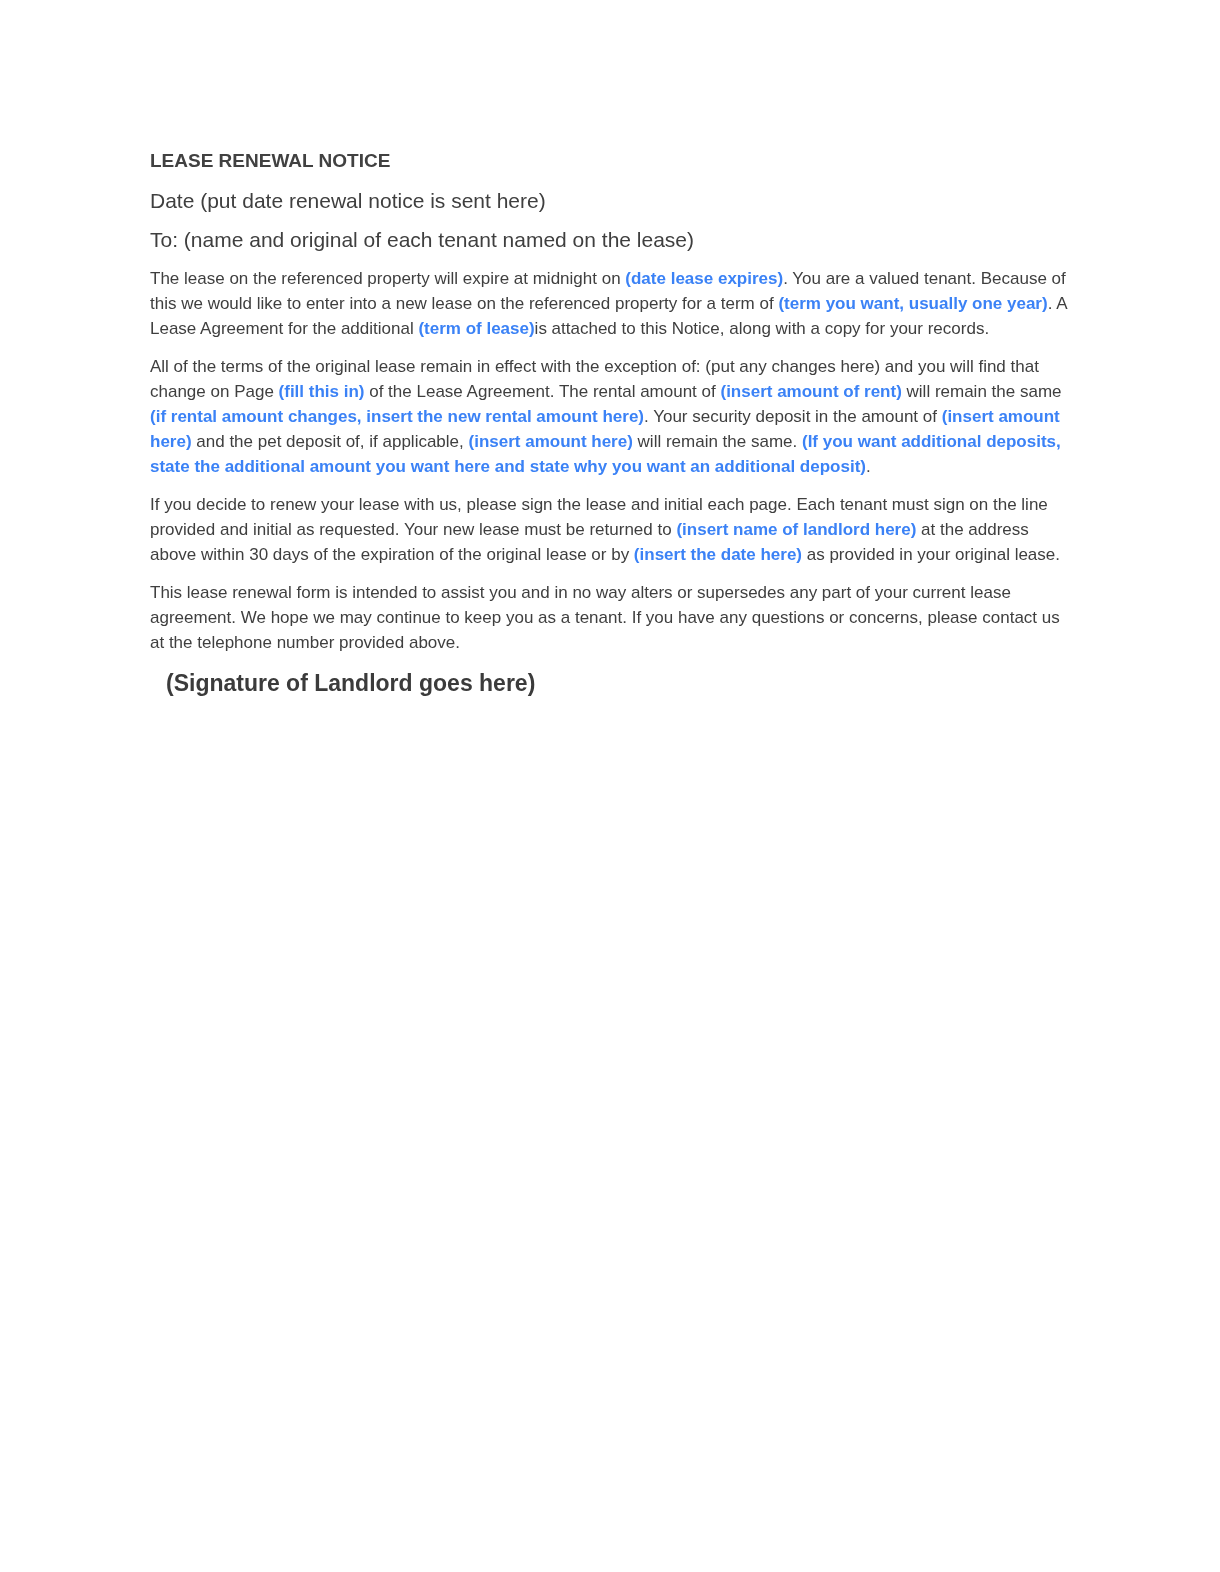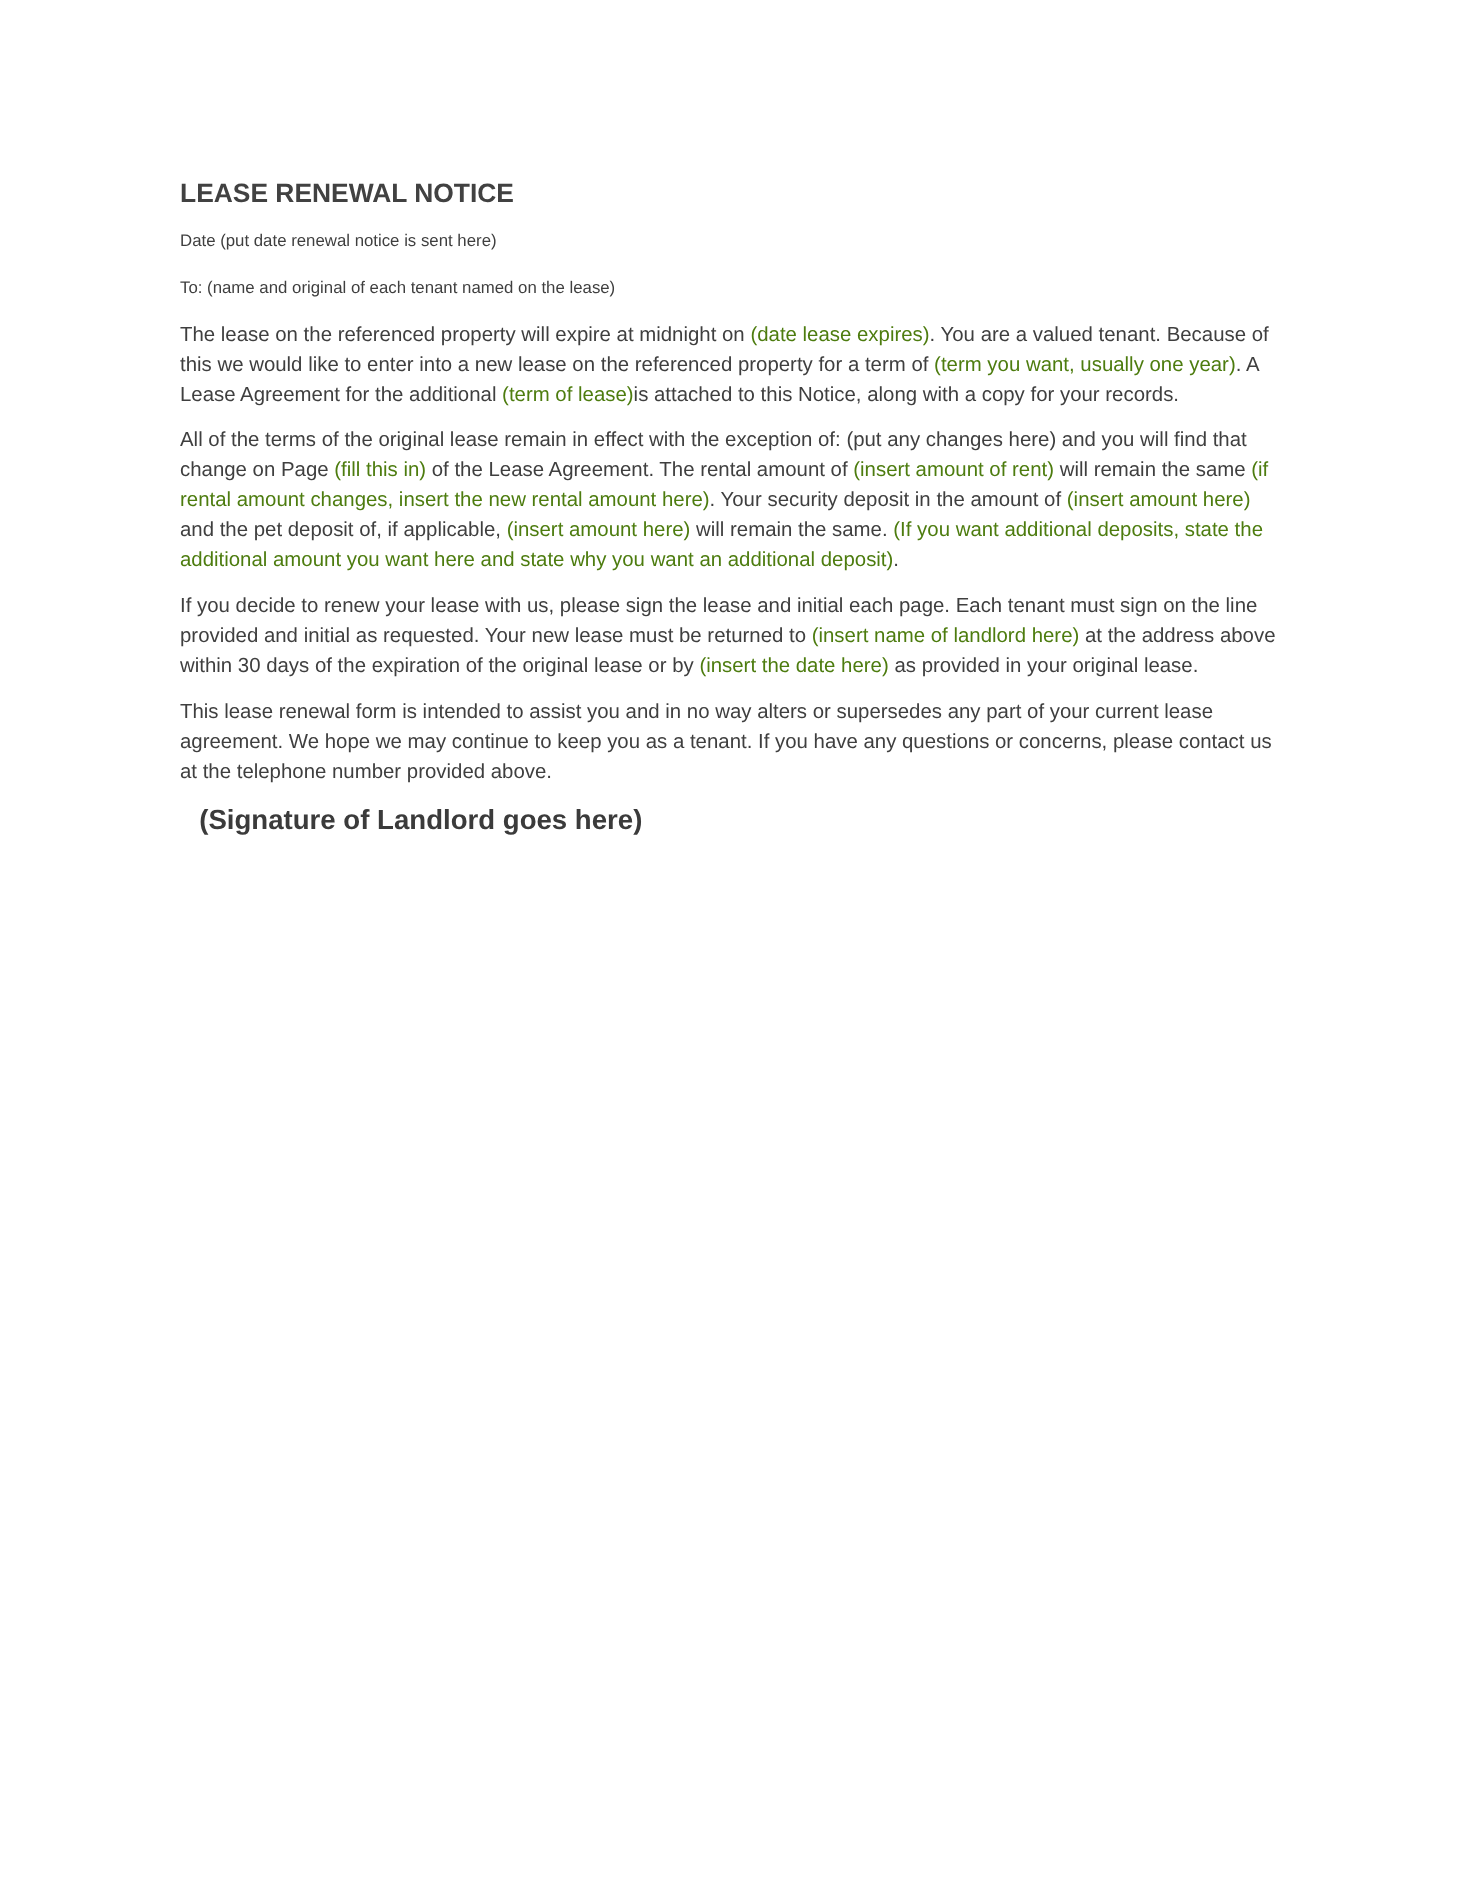--- a/index.html
+++ b/index.html
@@ -12,40 +12,40 @@
     width: 1220px;
     height: 1572px;
     box-sizing: border-box;
     background: #ffffff;
     padding: 148px 150px 0 150px;
     font-family: "Liberation Sans", "DejaVu Sans", sans-serif;
     color: #3f3f3f;
     overflow: hidden;
   }
   .doc-title {
-    font-size: 22px;
+    font-size: 19px;
     font-weight: bold;
     line-height: 25px;
     margin: 0 0 15px 0;
     color: #414141;
   }
   .header-line {
-    font-size: 14px;
+    font-size: 21px;
     line-height: 25px;
     margin: 4px 0 14px 0;
   }
   .para {
     font-size: 17px;
     line-height: 25px;
     margin: 0 0 13px 0;
     max-width: 920px;
   }
   .para strong {
-    font-weight: normal;
-    color: #4d7c0f;
+    font-weight: bold;
+    color: #3b82f6;
   }
   .signature-line {
     font-size: 23px;
     line-height: 25px;
     font-weight: bold;
     margin: 16px;
     color: #3b3b3b;
   }
 </style>
 </head>

